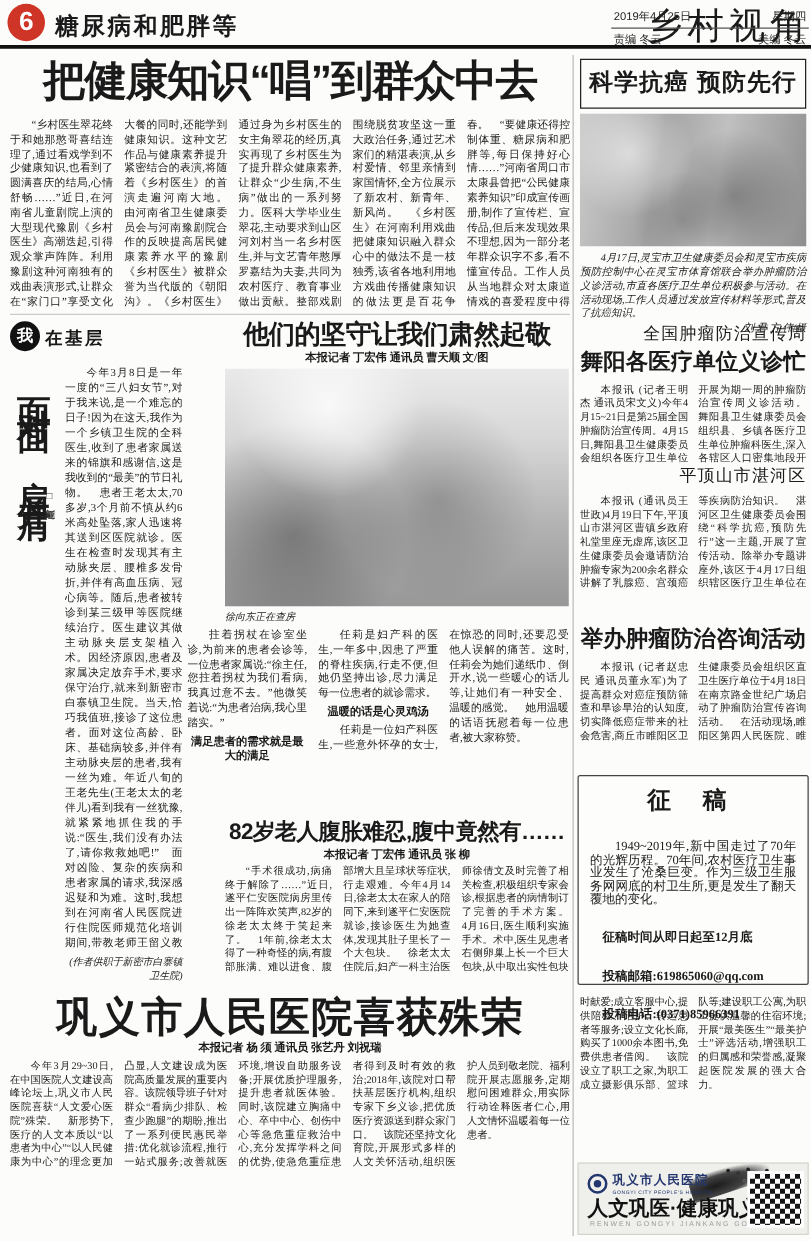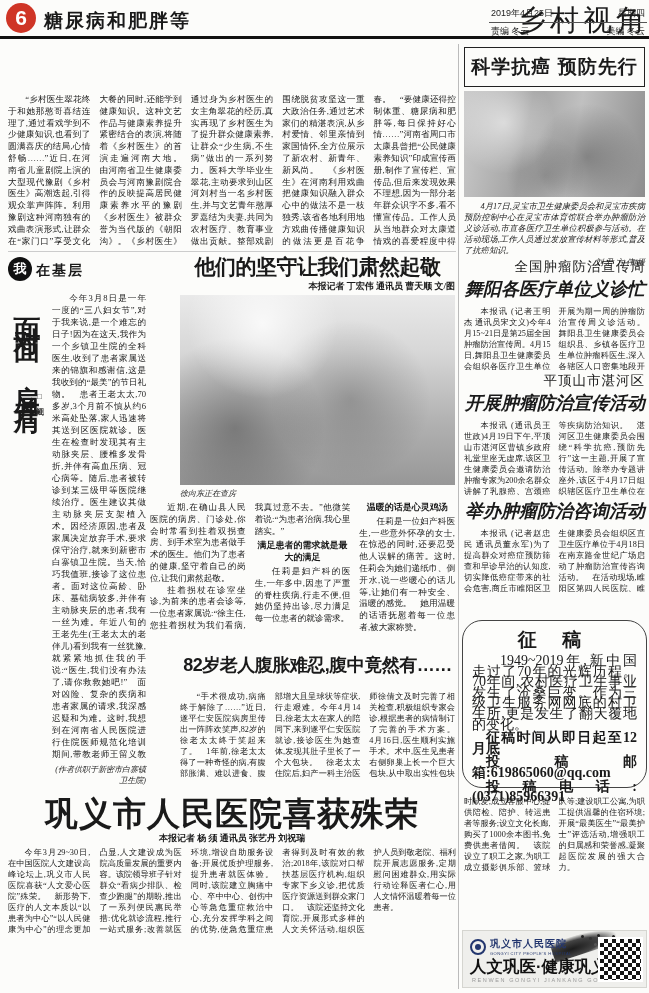--- a/index.html
+++ b/index.html
@@ -49,45 +49,45 @@
   .gr-head { position:absolute; left:9px; top:296px; height:470px; writing-mode:vertical-rl;
     font-size:27px; font-weight:900; letter-spacing:10px; font-family:"Liberation Sans",sans-serif; }
   .gr-author { position:absolute; left:33px; top:392px; writing-mode:vertical-rl; font-size:8px; color:#333; }
   .gr-body { position:absolute; left:52px; top:292px; width:94px; height:468px; overflow:hidden;
     font-size:8.6px; line-height:12px; text-align:justify; }
   .gr-foot { position:absolute; left:52px; top:764px; width:94px; font-size:8px; text-align:right; font-style:italic; }
 
   
   .ded-head { position:absolute; left:180px; top:253px; width:275px; text-align:center;
     font-size:21px; font-weight:900; font-family:"Liberation Sans",sans-serif; white-space:nowrap; letter-spacing:-0.5px; }
-  .ded-by { position:absolute; left:180px; top:280px; width:275px; text-align:right; font-size:9px; font-weight:bold; }
+  .ded-by { position:absolute; left:180px; top:280px; width:275px; text-align:center; font-size:9px; font-weight:bold; }
   .ded-photo { position:absolute; left:180px; top:295px; width:275px; height:190px;
     background:
       radial-gradient(circle at 30% 15%, rgba(255,255,255,.8), transparent 30%),
       radial-gradient(circle at 62% 55%, rgba(0,0,0,.22), transparent 40%),
       radial-gradient(circle at 20% 70%, rgba(0,0,0,.3), transparent 35%),
       linear-gradient(180deg,#e9e9e9 0%,#d7d7d7 30%,#b3b3b3 65%,#979797 100%); }
   .ded-cap { position:absolute; left:180px; top:488px; width:275px; text-align:left; font-size:8px; font-style:italic; color:#222; }
   .ded-body { position:absolute; left:150px; top:502px; width:305px; height:148px; overflow:hidden;
     column-count:3; column-gap:9px; font-size:8.6px; line-height:11.8px; text-align:justify; }
   .ded-body h4 { font-size:9px; text-align:center; margin:3px 0 2px; font-family:"Liberation Sans",sans-serif; }
   .ded-body p { text-indent:2em; }
 
   
   .brief { position:absolute; left:464px; width:181px; }
   .brief .kicker { text-align:right; font-size:13.5px; letter-spacing:1px; }
-  .brief .bh { text-align:right; font-size:18px; font-weight:900; font-family:"Liberation Sans",sans-serif; white-space:nowrap; margin-top:1px;font-style:italic; }
+  .brief .bh { text-align:center; font-size:18px; font-weight:900; font-family:"Liberation Sans",sans-serif; white-space:nowrap; margin-top:1px; }
   .brief .bb { margin-top:5px; overflow:hidden; column-count:2; column-gap:8px;
     font-size:8.2px; line-height:11px; text-align:justify; }
 
   
   .cfp { position:absolute; left:462px; top:620px; width:185px; height:168px;
-    border:1.5px solid #444; border-radius:20px; padding:6px 9px; background:#fdfdfb; }
+    border:1.5px solid #444; border-radius:2px; padding:6px 9px; background:#fdfdfb; }
   .cfp-title { text-align:center; font-size:19px; font-weight:900; letter-spacing:10px; font-family:"Liberation Sans",sans-serif; }
-  .cfp p { font-size:14px; line-height:10.6px; text-align:justify; text-indent:2em; margin-top:3px; }
+  .cfp p { font-size:10px; line-height:10.6px; text-align:justify; text-indent:2em; margin-top:20px; }
   .cfp .strong { font-weight:bold; text-indent:1em; }
 
   .honor-cont { position:absolute; left:464px; top:796px; width:181px; height:130px; overflow:hidden;
     column-count:2; column-gap:8px; font-size:8.2px; line-height:11px; text-align:justify; }
 
   
   .banner { position:absolute; left:462px; top:930px; width:185px; height:58px; background:#efefec; border:1px solid #d5d5d0; overflow:hidden;padding-left:24px; }
   .banner .swoosh { position:absolute; left:88px; top:2px; width:66px; height:20px; transform:rotate(-18deg);
     background:radial-gradient(ellipse at 30% 60%, #1c1c1c 0%, #444 45%, transparent 72%); }
   .banner .dots { position:absolute; left:118px; top:4px; width:3px; height:3px; background:#222; border-radius:50%;
@@ -131,20 +131,21 @@
       <span>2019年4月25日</span>
       <span>星期四</span>
     </div>
     <div class="row">
       <span>责编 冬云</span>
       <span>美编 冬云</span>
     </div>
   </div>
   <div class="hd-rule"></div>
 
+  <div class="lead-head">把健康知识“唱”到群众中去</div>
   <div class="lead-body indent">“乡村医生翠花终于和她那憨哥喜结连理了,通过看戏学到不少健康知识,也看到了圆满喜庆的结局,心情舒畅……”近日,在河南省儿童剧院上演的大型现代豫剧《乡村医生》高潮迭起,引得观众掌声阵阵。利用豫剧这种河南独有的戏曲表演形式,让群众在“家门口”享受文化大餐的同时,还能学到健康知识。这种文艺作品与健康素养提升紧密结合的表演,将随着《乡村医生》的首演走遍河南大地。　由河南省卫生健康委员会与河南豫剧院合作的反映提高居民健康素养水平的豫剧《乡村医生》被群众誉为当代版的《朝阳沟》。《乡村医生》通过身为乡村医生的女主角翠花的经历,真实再现了乡村医生为了提升群众健康素养,让群众“少生病,不生病”做出的一系列努力。医科大学毕业生翠花,主动要求到山区河刘村当一名乡村医生,并与文艺青年憨厚罗嘉结为夫妻,共同为农村医疗、教育事业做出贡献。整部戏剧围绕脱贫攻坚这一重大政治任务,通过艺术家们的精湛表演,从乡村爱情、邻里亲情到家国情怀,全方位展示了新农村、新青年、新风尚。　《乡村医生》在河南利用戏曲把健康知识融入群众心中的做法不是一枝独秀,该省各地利用地方戏曲传播健康知识的做法更是百花争春。　“要健康还得控制体重、糖尿病和肥胖等,每日保持好心情……”河南省周口市太康县曾把“公民健康素养知识”印成宣传画册,制作了宣传栏、宣传品,但后来发现效果不理想,因为一部分老年群众识字不多,看不懂宣传品。工作人员从当地群众对太康道情戏的喜爱程度中得到启发,把“公民健康素养知识”融入道情戏中,聘请专业编剧人员编写了道情小品《健康素养知识竞赛》,由周口市太康县道情剧团演员进行演出。　这个时长12分钟的节目,通过一位普通农民家庭全员参与家庭知识竞赛的方式,以“公民健康素养”为主题,在一问一答中宣传了健康素养的基本知识与理念、健康生活与行为以及基本技能等,通俗易懂,贴近群众生活。　太康县把“公民健康素养知识”改编成太康县道情小品,用群众喜欢的方式,把健康知识讲明白,把群众关心的问题解释清楚,让群众听得懂。自2017年12月以来,该小品已演出60余场,受益群众达18万人。　同时,信阳市息县卫生健康委员会编创的快板《健康扶贫解忧愁》、郑州市中心医院创作的《唱响全民健康歌》等都在健康科普的百花园中竞相绽放。　以《乡村医生》为主的各种健康科普文艺作品将肩负时代使命,走遍河南各地,将扶贫政策传递到千家万户,让健康素养知识深入人心,为健康扶贫营造浓厚的社会氛围。</div>
   <div class="sep-h"></div>
   <div class="sep-v"></div>
 
   <div class="ac-box">科学抗癌 预防先行</div>
   <div class="ac-photo photo"></div>
   <div class="ac-cap">
     <span class="indent" style="display:block;text-indent:2em;">4月17日,灵宝市卫生健康委员会和灵宝市疾病预防控制中心在灵宝市体育馆联合举办肿瘤防治义诊活动,市直各医疗卫生单位积极参与活动。在活动现场,工作人员通过发放宣传材料等形式,普及了抗癌知识。</span>
     <div class="ac-credit">刘 君 方 伟/摄</div>
   </div>
@@ -154,36 +155,34 @@
   <div class="gr-head">面对面　肩并肩</div>
   <div class="gr-author">□刘娅红</div>
   <div class="gr-body indent">今年3月8日是一年一度的“三八妇女节”,对于我来说,是一个难忘的日子!因为在这天,我作为一个乡镇卫生院的全科医生,收到了患者家属送来的锦旗和感谢信,这是我收到的“最美”的节日礼物。　患者王老太太,70多岁,3个月前不慎从约6米高处坠落,家人迅速将其送到区医院就诊。医生在检查时发现其有主动脉夹层、腰椎多发骨折,并伴有高血压病、冠心病等。随后,患者被转诊到某三级甲等医院继续治疗。医生建议其做主动脉夹层支架植入术。因经济原因,患者及家属决定放弃手术,要求保守治疗,就来到新密市白寨镇卫生院。当天,恰巧我值班,接诊了这位患者。面对这位高龄、卧床、基础病较多,并伴有主动脉夹层的患者,我有一丝为难。年近八旬的王老先生(王老太太的老伴儿)看到我有一丝犹豫,就紧紧地抓住我的手说:“医生,我们没有办法了,请你救救她吧!”　面对凶险、复杂的疾病和患者家属的请求,我深感迟疑和为难。这时,我想到在河南省人民医院进行住院医师规范化培训期间,带教老师王留义教授经常说:“作为全科医生,要时刻以患者为中心,学会换位思考,并要重视患者的想法、顾虑和期望,要为患者着想,与患者一起树立治愈疾病的信心。”　我与患者家属充分沟通后,勇敢地为患者治疗疾病。渐渐地,患者及家属对我产生了信任感,并带动身边的朋友、家人来我院就诊。此时,我像家乡的老邻居一样,有了很多“粉丝”。　我是河南省全科特设岗位医师规范化培训医师中的一员。规培期间,我已经39岁,是年龄大、基础差的学生。但是,在老师和同学们的帮助下,我不仅顺利结业,还能够将新学知识为当地群众提供诊疗服务。未来,我将在全科医生的岗位上继续发光发热,以更有效的方式提升群众的健康素养。</div>
   <div class="gr-foot">(作者供职于新密市白寨镇卫生院)</div>
 
   <div class="ded-head">他们的坚守让我们肃然起敬</div>
   <div class="ded-by">本报记者 丁宏伟 通讯员 曹天顺 文/图</div>
   <div class="ded-photo"></div>
   <div class="ded-cap">徐向东正在查房</div>
   <div class="ded-body">
-    <p>近期,在确山县人民医院的病房、门诊处,你会时常看到拄着双拐查房、到手术室为患者做手术的医生。他们为了患者的健康,坚守着自己的岗位,让我们肃然起敬。</p>
     <p>拄着拐杖在诊室坐诊,为前来的患者会诊等,一位患者家属说:“徐主任,您拄着拐杖为我们看病,我真过意不去。”他微笑着说:“为患者治病,我心里踏实。”</p>
     <h4>满足患者的需求就是最大的满足</h4>
     <p>任莉是妇产科的医生,一年多中,因患了严重的脊柱疾病,行走不便,但她仍坚持出诊,尽力满足每一位患者的就诊需求。</p>
     <h4>温暖的话是心灵鸡汤</h4>
     <p>任莉是一位妇产科医生,一些意外怀孕的女士,在惊恐的同时,还要忍受他人误解的痛苦。这时,任莉会为她们递纸巾、倒开水,说一些暖心的话儿等,让她们有一种安全、温暖的感觉。　她用温暖的话语抚慰着每一位患者,被大家称赞。</p>
   </div>
 
   <div class="brief" style="top:258px;">
     <div class="kicker">全国肿瘤防治宣传周</div>
     <div class="bh">舞阳各医疗单位义诊忙</div>
     <div class="bb indent" style="height:66px;">本报讯 (记者王明杰 通讯员宋文义)今年4月15~21日是第25届全国肿瘤防治宣传周。4月15日,舞阳县卫生健康委员会组织各医疗卫生单位开展为期一周的肿瘤防治宣传周义诊活动。　舞阳县卫生健康委员会组织县、乡镇各医疗卫生单位肿瘤科医生,深入各辖区人口密集地段开展义诊活动;抽调县、乡镇各医疗卫生单位肿瘤科专家组成宣讲队伍,开展肿瘤防治健康知识宣讲服务活动。</div>
   </div>
   <div class="brief" style="top:372px;">
     <div class="kicker">平顶山市湛河区</div>
-    <div class="bh">开展肿瘤防治宣传活动</div>
     <div class="bb indent" style="height:80px;">本报讯 (通讯员王世政)4月19日下午,平顶山市湛河区曹镇乡政府礼堂里座无虚席,该区卫生健康委员会邀请防治肿瘤专家为200余名群众讲解了乳腺癌、宫颈癌等疾病防治知识。　湛河区卫生健康委员会围绕“科学抗癌,预防先行”这一主题,开展了宣传活动。除举办专题讲座外,该区于4月17日组织辖区医疗卫生单位在湛河区建康主题广场开展咨询活动,通过摆放展板、发放资料等形式向群众宣传肿瘤防治知识;指导辖区医疗卫生单位通过微信公众平台等宣传预防肿瘤知识。</div>
   </div>
   <div class="brief" style="top:498px;">
     <div class="bh">举办肿瘤防治咨询活动</div>
     <div class="bb indent" style="height:70px;">本报讯 (记者赵忠民 通讯员董永军)为了提高群众对癌症预防筛查和早诊早治的认知度,切实降低癌症带来的社会危害,商丘市睢阳区卫生健康委员会组织区直卫生医疗单位于4月18日在南京路金世纪广场启动了肿瘤防治宣传咨询活动。　在活动现场,睢阳区第四人民医院、睢阳区疾病预防控制中心等单位工作人员摆放展板、设置咨询台,解答群众对防治肿瘤的疑问等,向过往群众发放肿瘤防治知识宣传单、宣传袋共600余份,医生、专家和志愿者服务近600余人次。</div>
   </div>
 
   <div class="cfp">
     <div class="cfp-title">征 稿</div>
     <p>1949~2019年,新中国走过了70年的光辉历程。70年间,农村医疗卫生事业发生了沧桑巨变。作为三级卫生服务网网底的村卫生所,更是发生了翻天覆地的变化。</p>
@@ -203,19 +202,20 @@
         <div class="logo-cn">巩义市人民医院</div>
         <div class="logo-en">GONGYI CITY PEOPLE'S HOSPITAL</div>
       </div>
     </div>
     <div class="slogan">人文巩医·健康巩义</div>
     <div class="pinyin">RENWEN GONGYI JIANKANG GONGYI</div>
     <div class="qr"></div>
   </div>
 
   <div class="eld-head">82岁老人腹胀难忍,腹中竟然有……</div>
+  <div class="eld-by">本报记者 丁宏伟 通讯员 张 柳</div>
   <div class="eld-body indent">“手术很成功,病痛终于解除了……”近日,遂平仁安医院病房里传出一阵阵欢笑声,82岁的徐老太太终于笑起来了。　1年前,徐老太太得了一种奇怪的病,有腹部胀满、难以进食、腹部增大且呈球状等症状,行走艰难。今年4月14日,徐老太太在家人的陪同下,来到遂平仁安医院就诊,接诊医生为她查体,发现其肚子里长了一个大包块。　徐老太太住院后,妇产一科主治医师徐倩文及时完善了相关检查,积极组织专家会诊,根据患者的病情制订了完善的手术方案。　4月16日,医生顺利实施手术。术中,医生见患者右侧卵巢上长一个巨大包块,从中取出实性包块重达2.5千克。术后,徐老太太的病情日渐好转。术后病理检查结果显示:卵巢卵泡膜纤维瘤,良性病变。得知检查结果后,患者家属非常高兴,徐老太太的脸上露出了笑容。于是,就出现了开头的一幕。　卵泡膜纤维瘤是卵巢性索间质肿瘤的一种,多发于绝经后女性,多为单侧,一般为中等大小、干硬、表面光滑,并伴有盆腔积液和胸腔积液。　在此,遂平仁安医院妇产科首席专家提醒大家,要定期进行彩超检查,发现异常及时治疗。</div>
 
   <div class="hon-head">巩义市人民医院喜获殊荣</div>
   <div class="hon-by">本报记者 杨 须 通讯员 张艺丹 刘祝瑞</div>
   <div class="hon-body indent">今年3月29~30日,在中国医院人文建设高峰论坛上,巩义市人民医院喜获“人文爱心医院”殊荣。　新形势下,医疗的人文本质以“以患者为中心”“以人民健康为中心”的理念更加凸显,人文建设成为医院高质量发展的重要内容。该院领导班子针对群众“看病少排队、检查少跑腿”的期盼,推出了一系列便民惠民举措:优化就诊流程,推行一站式服务;改善就医环境,增设自助服务设备;开展优质护理服务,提升患者就医体验。　同时,该院建立胸痛中心、卒中中心、创伤中心等急危重症救治中心,充分发挥学科之间的优势,使急危重症患者得到及时有效的救治;2018年,该院对口帮扶基层医疗机构,组织专家下乡义诊,把优质医疗资源送到群众家门口。　该院还坚持文化育院,开展形式多样的人文关怀活动,组织医护人员到敬老院、福利院开展志愿服务,定期慰问困难群众,用实际行动诠释医者仁心,用人文情怀温暖着每一位患者。</div>
 
 </div>
 
 </body></html>

